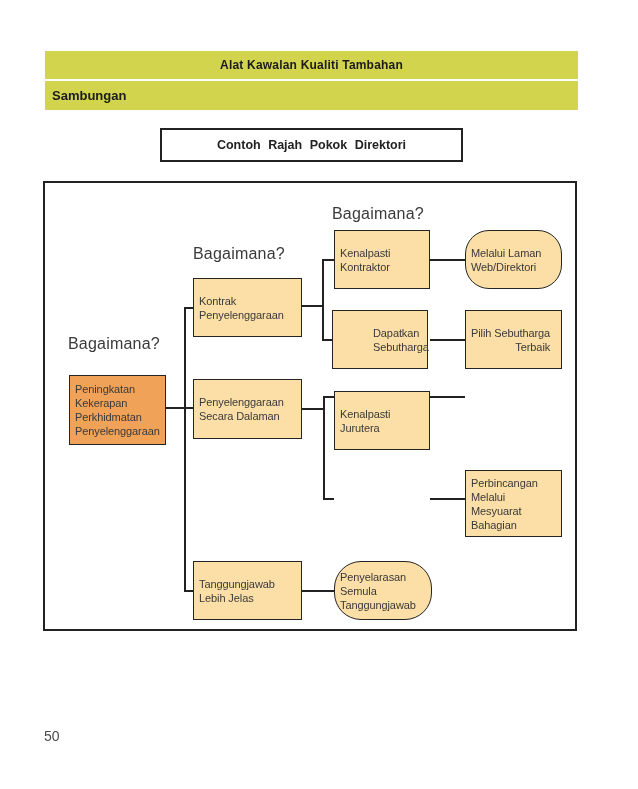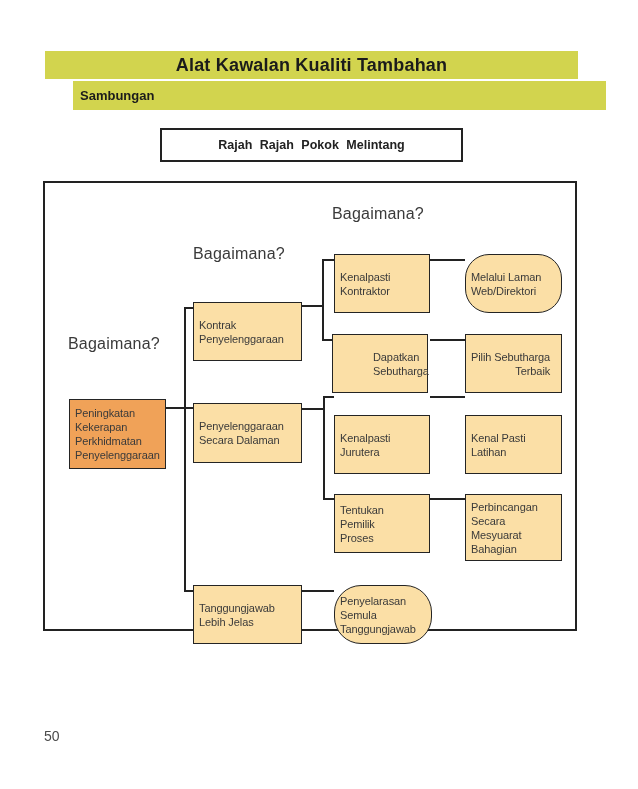--- a/index.html
+++ b/index.html
@@ -3,53 +3,53 @@
 <meta charset="utf-8">
 <style>
   html,body{margin:0;padding:0;}
   body{
     width:638px;height:789px;position:relative;background:#ffffff;
     font-family:"Liberation Sans","DejaVu Sans",sans-serif;overflow:hidden;
   }
   
   .bar{position:absolute;left:45px;width:533px;background:var(--header-bar,#d2d44e);}
   .bar.title{top:51px;height:28px;display:flex;align-items:center;justify-content:center;
-    font-size:18px;font-weight:bold;color:#1b1b1b;letter-spacing:.2px;}
+    font-size:12px;font-weight:bold;color:#1b1b1b;letter-spacing:.2px;}
   .bar.sub{top:81px;height:29px;display:flex;align-items:center;
-    font-size:13px;font-weight:bold;color:#1b1b1b;padding-left:7px;width:526px;margin-left:28px;}
+    font-size:13px;font-weight:bold;color:#1b1b1b;padding-left:7px;width:526px;}
   
   .caption{position:absolute;left:160px;top:128px;width:303px;height:34px;
     border:2px solid #222;box-sizing:border-box;display:flex;align-items:center;justify-content:center;
     font-size:12.5px;font-weight:bold;color:#222;word-spacing:4px;background:#fff;}
   
   .frame{position:absolute;left:43px;top:181px;width:534px;height:450px;
     border:2px solid #222;box-sizing:border-box;background:#fff;}
   .node{position:absolute;box-sizing:border-box;border:1.5px solid #242424;
     background:var(--node-fill,#fbdfa6);color:var(--text,#3a3a3a);
     font-size:11px;line-height:14px;letter-spacing:-0.1px;
-    display:flex;align-items:center;padding:4px 5px;white-space:pre-line;margin-top:24px;}
+    display:flex;align-items:center;padding:4px 5px;white-space:pre-line;}
   .node.root{background:var(--root-fill,#f0a258);}
   .how{position:absolute;font-size:16px;color:var(--text,#3a3a3a);letter-spacing:.2px;}
   .hline,.vline{position:absolute;background:var(--line,#222222);}
   .hline{height:2px;}
   .vline{width:2px;}
   .pagenum{position:absolute;left:44px;top:728px;font-size:14px;color:#4a4a4a;}
 </style>
 </head>
 <body>
 
 <div class="bar title">
   <span>Alat Kawalan Kualiti Tambahan</span>
 </div>
 <div class="bar sub">
   <span>Sambungan</span>
 </div>
 
 <div class="caption">
-  <span>Rajah Rajah Pokok Melintang</span>
+  <span>Contoh Rajah Pokok Direktori</span>
 </div>
 
 <div class="frame">
 
   <div class="how" style="left:23px;top:152px;">Bagaimana?</div>
   <div class="how" style="left:148px;top:62px;">Bagaimana?</div>
   <div class="how" style="left:287px;top:22px;">Bagaimana?</div>
 
   <div class="hline" style="left:121px;top:224px;width:27px;"></div>
   <div class="vline" style="left:139px;top:124px;height:285px;"></div>
@@ -80,32 +80,27 @@
 Secara Dalaman</div>
   <div class="node" style="left:148px;top:378px;width:109px;height:59px;">Tanggungjawab
 Lebih Jelas</div>
 
   <div class="node" style="left:289px;top:47px;width:96px;height:59px;">Kenalpasti
 Kontraktor</div>
   <div class="node" style="left:287px;top:127px;width:96px;height:59px;padding-left:40px;">Dapatkan
 Sebutharga</div>
   <div class="node" style="left:289px;top:208px;width:96px;height:59px;">Kenalpasti
 Jurutera</div>
-  <div class="node" style="left:289px;top:287px;width:96px;height:59px;">Tentukan
-Pemilik
-Proses</div>
   <div class="node" style="left:289px;top:378px;width:98px;height:59px;border-radius:27px;">Penyelarasan
 Semula
 Tanggungjawab</div>
 
   <div class="node" style="left:420px;top:47px;width:97px;height:59px;border-radius:24px;">Melalui Laman
 Web/Direktori</div>
   <div class="node" style="left:420px;top:127px;width:97px;height:59px;text-align:right;">Pilih Sebutharga
 Terbaik</div>
-  <div class="node" style="left:420px;top:208px;width:97px;height:59px;">Kenal Pasti
-Latihan</div>
   <div class="node" style="left:420px;top:287px;width:97px;height:67px;">Perbincangan
-Secara
+Melalui
 Mesyuarat
 Bahagian</div>
 </div>
 
 <div class="pagenum">50</div>
 
 </body></html>

